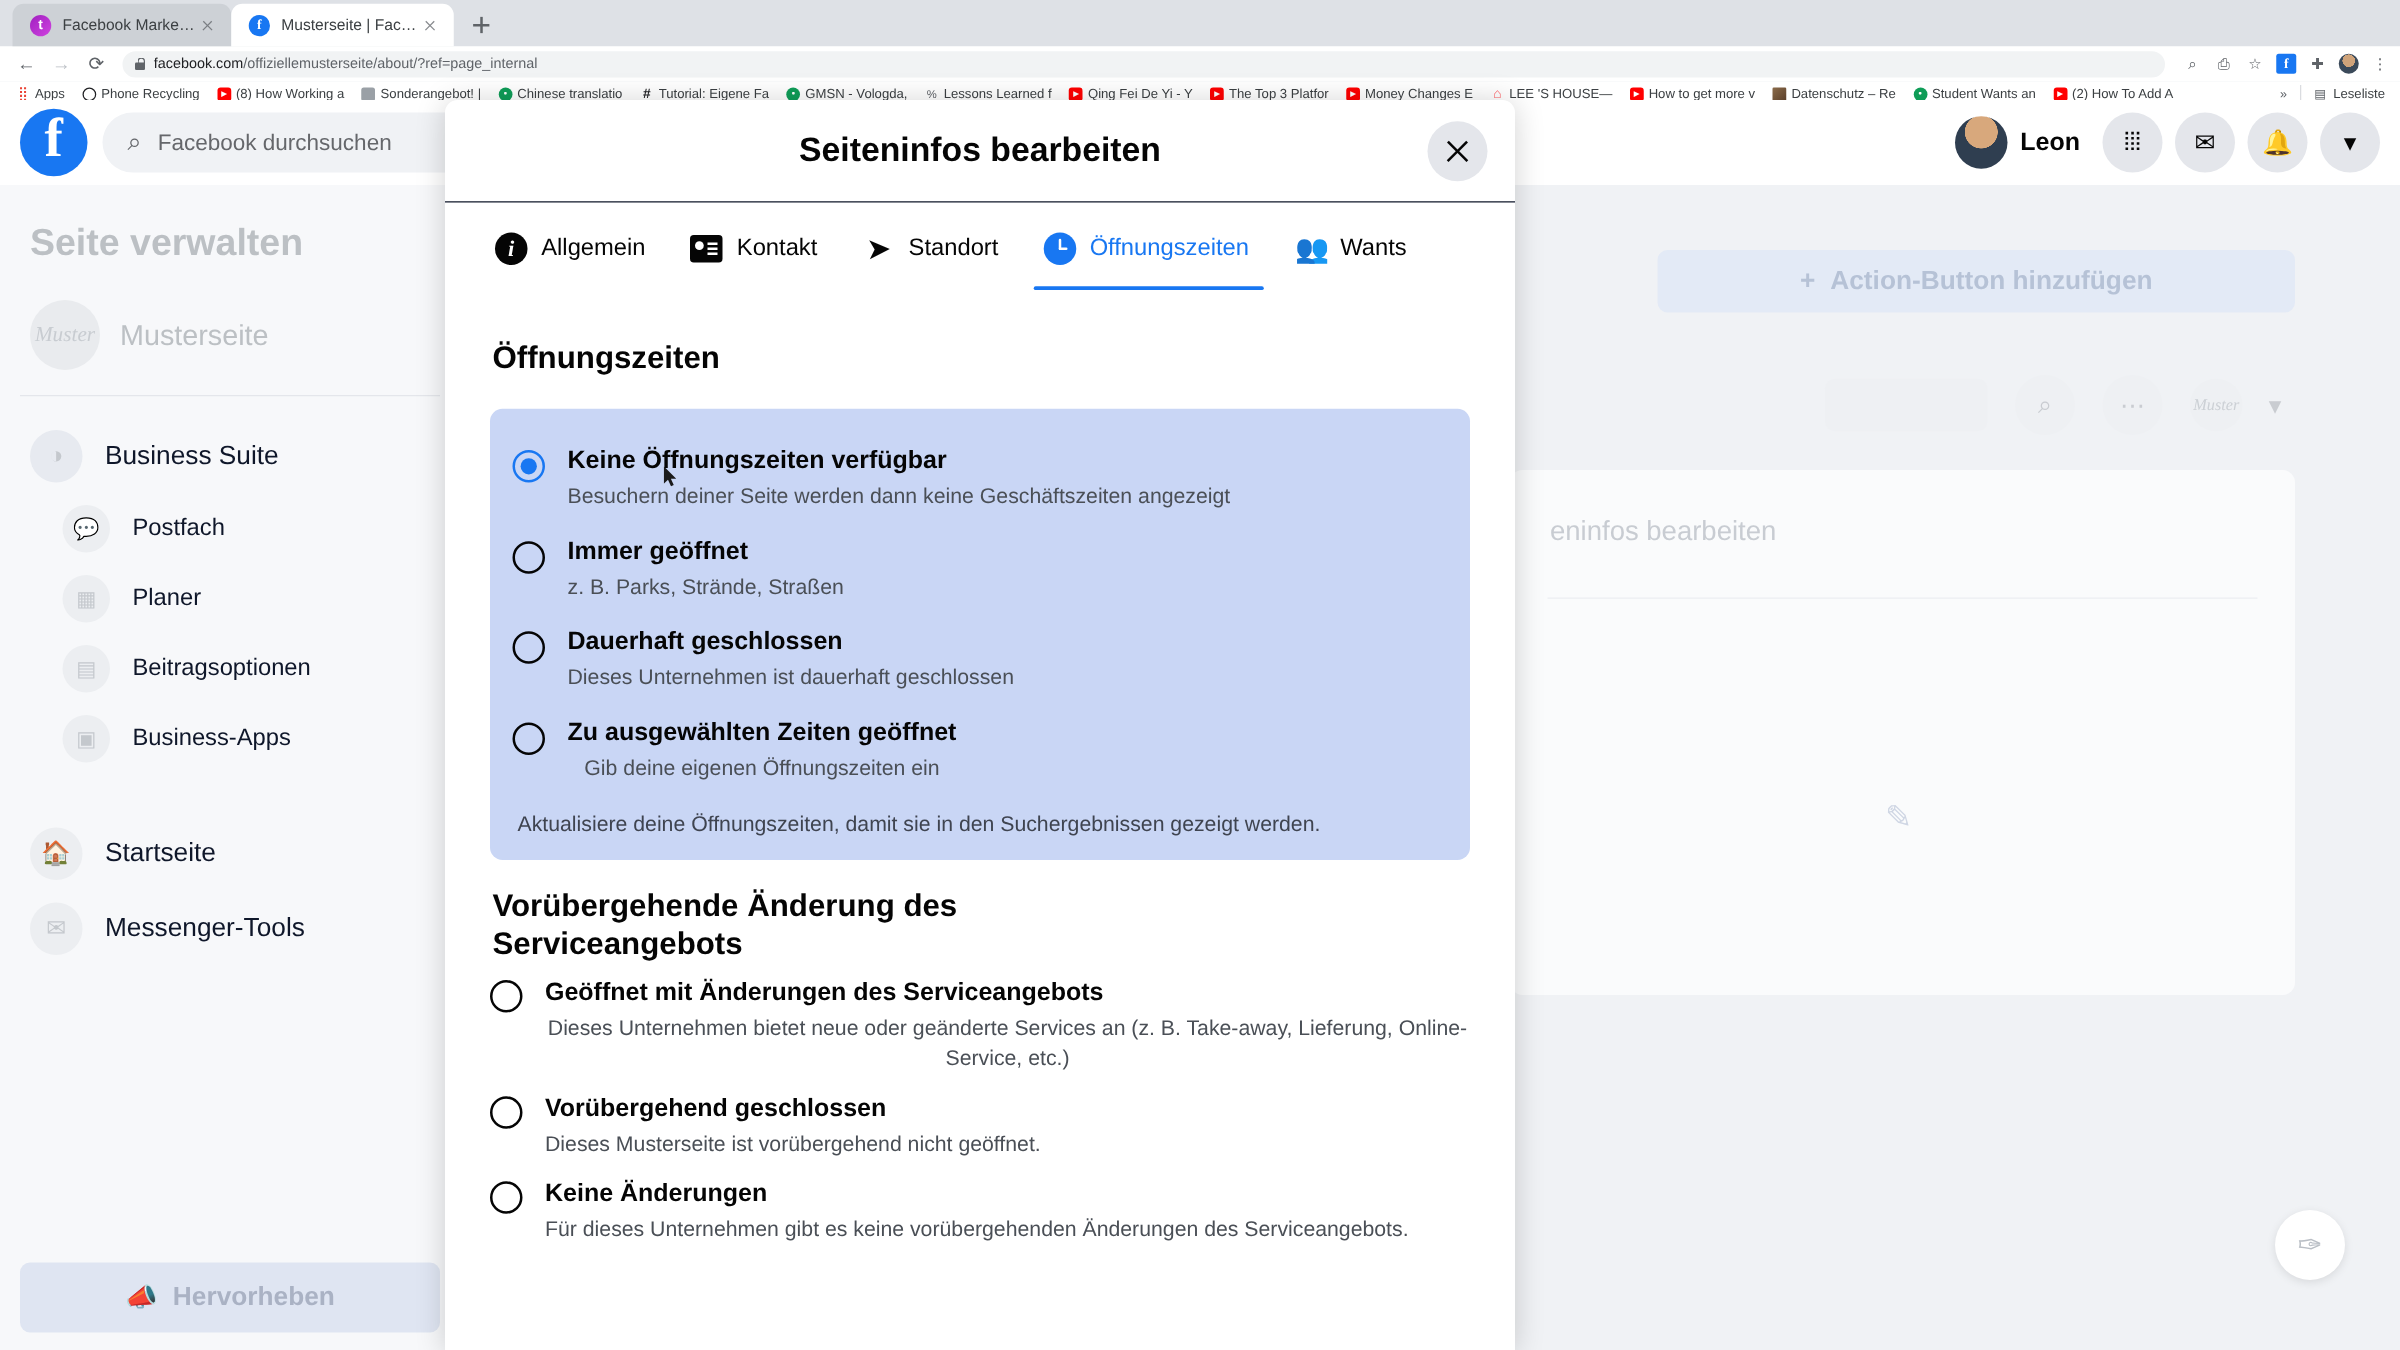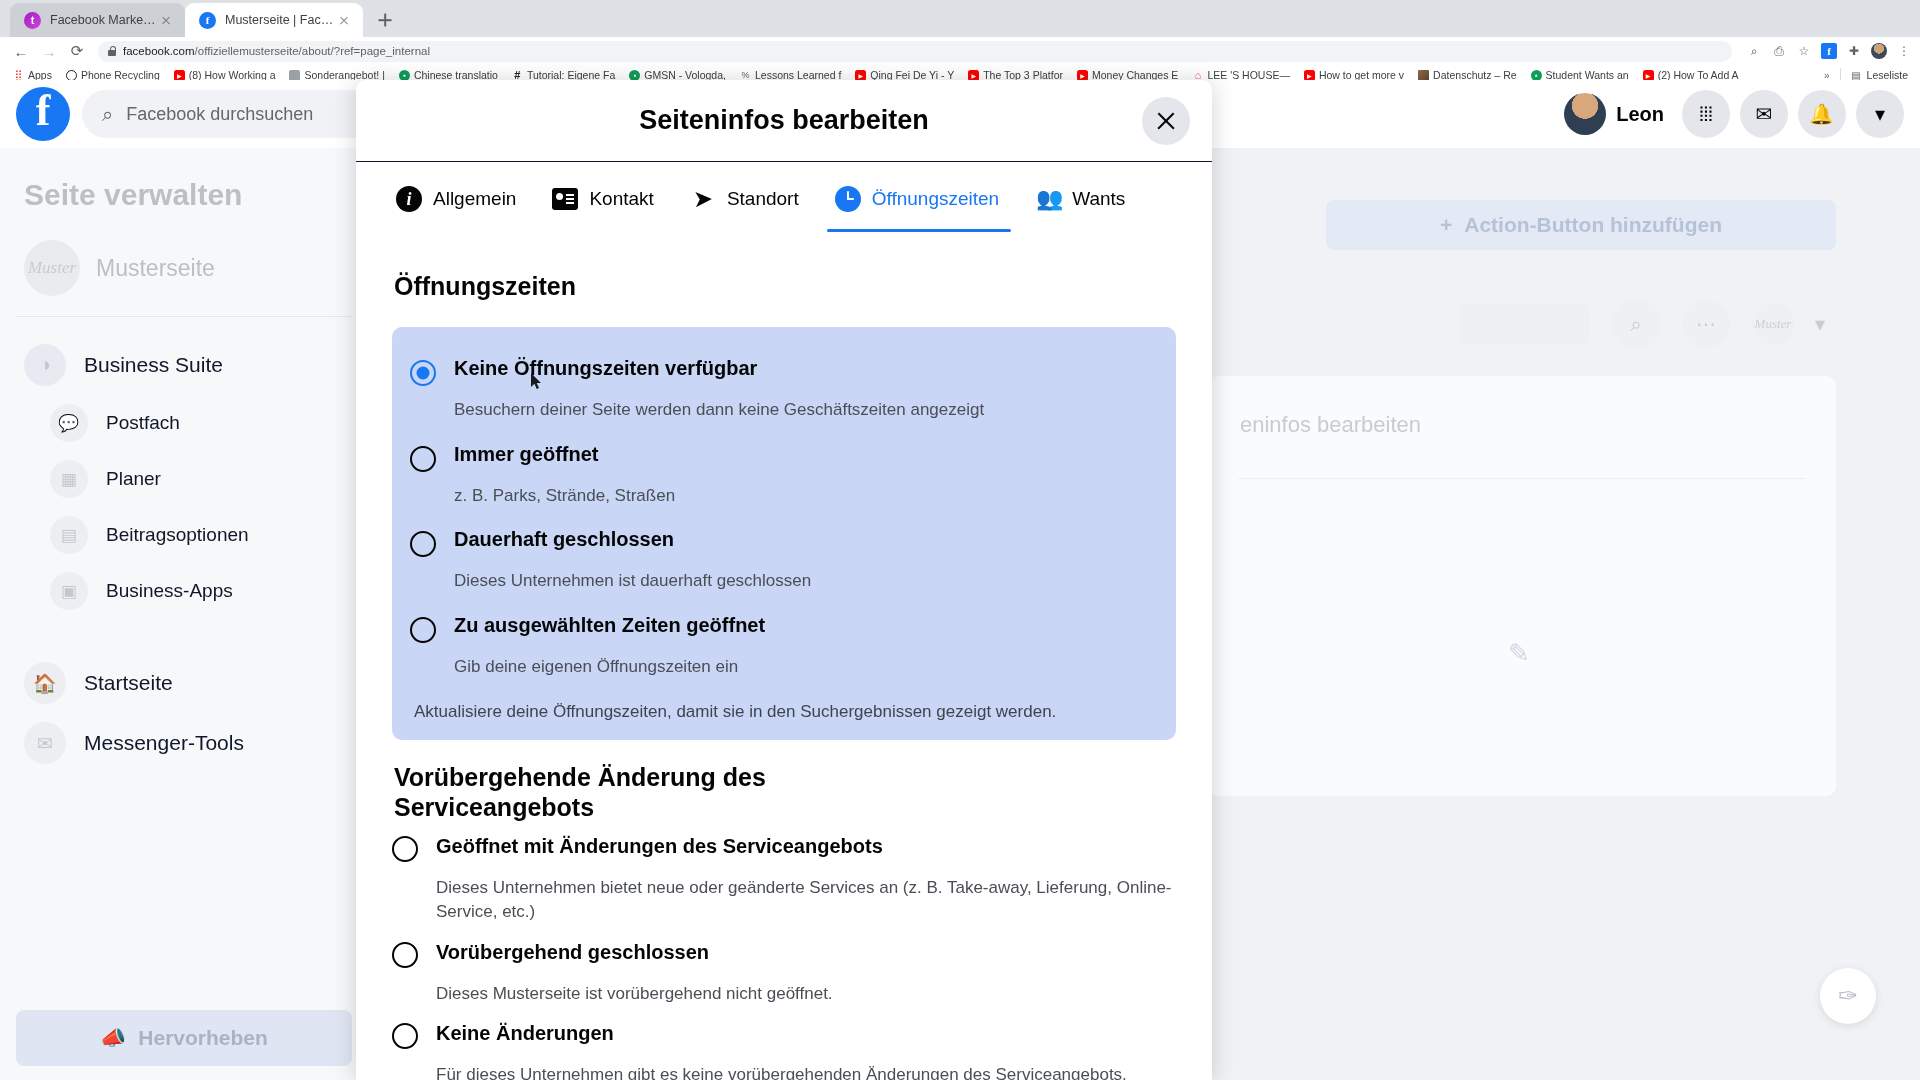--- a/index.html
+++ b/index.html
@@ -194,21 +194,21 @@
   .radio-row { display: flex; align-items: flex-start; gap: 18px; padding: 6px 0 12px 0; }
   .radio {
     width: 26px; height: 26px; border-radius: 50%; border: 2.4px solid #050505; flex: 0 0 auto;
     margin-top: 5px; background: transparent; position: relative;
   }
   .radio.checked { border-color: #1877f2; }
   .radio.checked::after { content:""; position:absolute; left:50%; top:50%; transform:translate(-50%,-50%);
                           width: 13px; height: 13px; border-radius: 50%; background: #1877f2; }
   .radio-txt { min-width: 0; }
   .radio-title { font-size: 20px; font-weight: bold; color: #050505; line-height: 1.35; }
-  .radio-sub { font-size: 17px; color: #4a4f56; line-height: 1.45; margin-top: 16px; }
+  .radio-sub { font-size: 17px; color: #4a4f56; line-height: 1.45; margin-top: 3px; text-align: center; }
   .panel-note { font-size: 17px; color: #3f4450; padding: 10px 2px 4px 4px; }
 
   .section-h2 { font-size: 25px; font-weight: bold; color: #050505; line-height: 1.22;
                 margin: 22px 0 6px 2px; max-width: 430px; }
   .svc-row { display: flex; align-items: flex-start; gap: 18px; padding: 4px 0 10px 0; }
   .svc-row .radio { margin-top: 3px; }
 
   .cursor { position: absolute; left: 531px; top: 373px; width: 12px; height: 18px; z-index: 50; }
 </style>
 </head>

